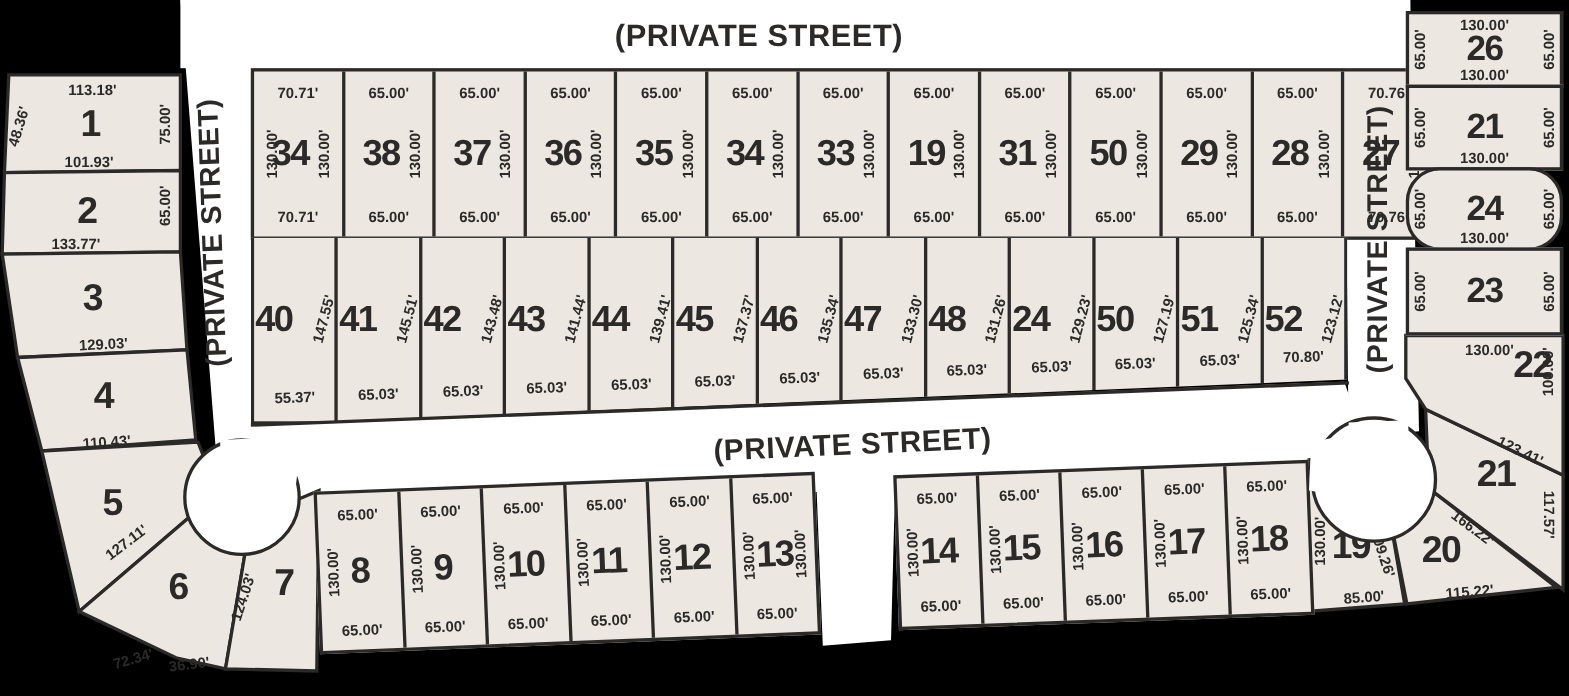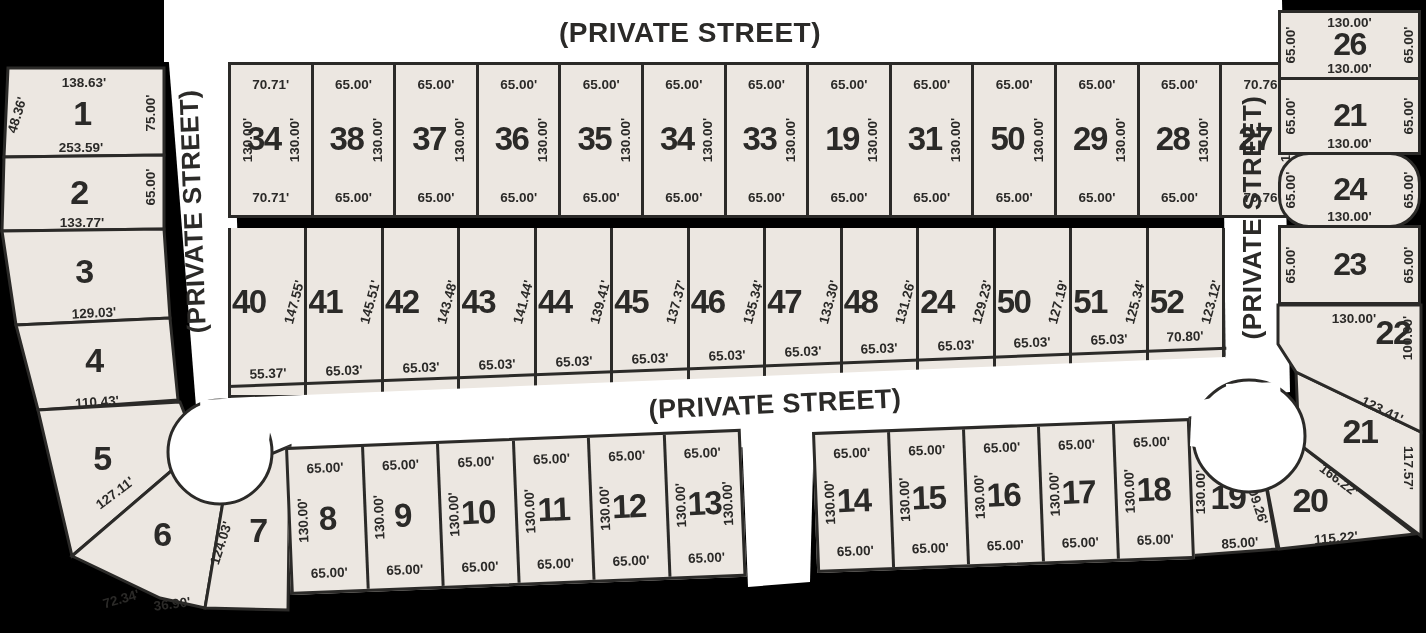--- a/index.html
+++ b/index.html
@@ -140,21 +140,21 @@
         <div class="dim d-bottom">65.00'</div>
       </div>
       <div class="cell">
         <div class="dim d-top">70.76'</div>
         <div class="num tr-num">27</div>
         <div class="dim tr-right">130.00'</div>
         <div class="dim d-bottom">70.76'</div>
       </div>
     </div>
 
-  <div id="mid-row" class="row-block" style="left:228px;top:228px;width:997px;height:170px;">
+  <div id="mid-row" class="row-block" style="left:228px;top:216px;width:997px;height:170px;">
       <div class="cell">
         <div class="num md-num">40</div>
         <div class="dim md-side">147.55'</div>
         <div class="dim md-bottom" style="top: 138.423px;">55.37'</div>
       </div>
       <div class="cell">
         <div class="num md-num">41</div>
         <div class="dim md-side">145.51'</div>
         <div class="dim md-bottom" style="top: 135.269px;">65.03'</div>
       </div>
@@ -311,27 +311,27 @@
       </div>
       <div class="rlot" style="top: 225px; height: 80px;">
         <div class="dim v-left">65.00'</div>
         <div class="num">23</div>
         <div class="dim v-right">65.00'</div>
       </div>
     </div>
 
   <div id="free-labels">
       <div class="fnum" style="left: 82px; top: 113px; transform: translate(-50%, -50%) rotate(0deg);">1</div>
-      <div class="flabel" style="left: 84px; top: 82px; transform: translate(-50%, -50%) rotate(0deg);">138.63'</div>
+      <div class="flabel" style="left: 84px; top: 82px; transform: translate(-50%, -50%) rotate(0deg);">113.18'</div>
       <div class="flabel" style="left: 17px; top: 115px; transform: translate(-50%, -50%) rotate(-73deg);">48.36'</div>
       <div class="flabel" style="left: 150px; top: 113px; transform: translate(-50%, -50%) rotate(-90deg);">75.00'</div>
-      <div class="flabel" style="left: 81px; top: 147px; transform: translate(-50%, -50%) rotate(0deg);">253.59'</div>
+      <div class="flabel" style="left: 81px; top: 147px; transform: translate(-50%, -50%) rotate(0deg);">101.93'</div>
       <div class="fnum" style="left: 79px; top: 192px; transform: translate(-50%, -50%) rotate(0deg);">2</div>
       <div class="flabel" style="left: 150px; top: 187px; transform: translate(-50%, -50%) rotate(-90deg);">65.00'</div>
-      <div class="flabel" style="left: 82px; top: 222px; transform: translate(-50%, -50%) rotate(0deg);">133.77'</div>
+      <div class="flabel" style="left: 69px; top: 222px; transform: translate(-50%, -50%) rotate(0deg);">133.77'</div>
       <div class="fnum" style="left: 84px; top: 271px; transform: translate(-50%, -50%) rotate(0deg);">3</div>
       <div class="flabel" style="left: 94px; top: 313px; transform: translate(-50%, -50%) rotate(-3deg);">129.03'</div>
       <div class="fnum" style="left: 94px; top: 360px; transform: translate(-50%, -50%) rotate(0deg);">4</div>
       <div class="flabel" style="left: 97px; top: 402px; transform: translate(-50%, -50%) rotate(-4deg);">110.43'</div>
       <div class="fnum" style="left: 102px; top: 458px; transform: translate(-50%, -50%) rotate(0deg);">5</div>
       <div class="flabel" style="left: 115px; top: 493px; transform: translate(-50%, -50%) rotate(-37deg);">127.11'</div>
       <div class="fnum" style="left: 162px; top: 534px; transform: translate(-50%, -50%) rotate(0deg);">6</div>
       <div class="flabel" style="left: 121px; top: 599px; transform: translate(-50%, -50%) rotate(-16deg);">72.34'</div>
       <div class="flabel" style="left: 172px; top: 604px; transform: translate(-50%, -50%) rotate(-7deg);">36.90'</div>
       <div class="fnum" style="left: 258px; top: 530px; transform: translate(-50%, -50%) rotate(0deg);">7</div>

